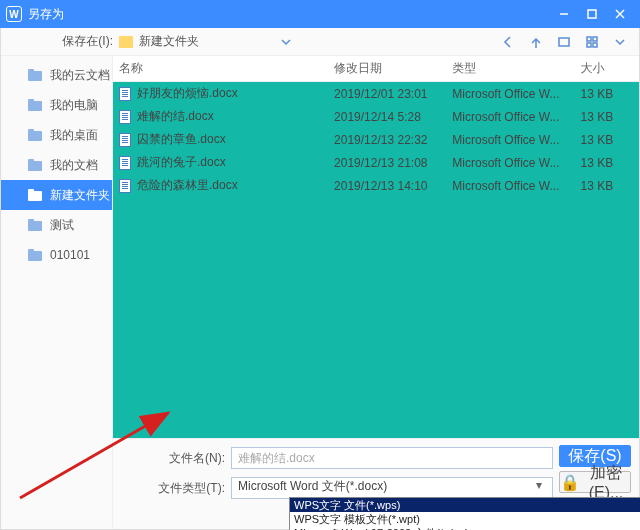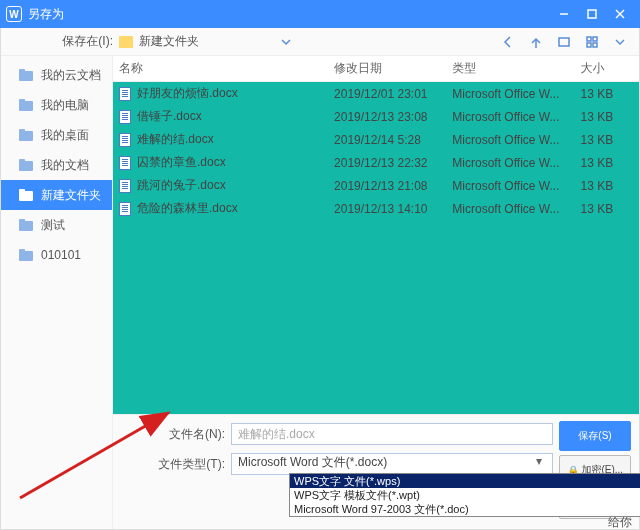--- a/index.html
+++ b/index.html
@@ -13,41 +13,41 @@
 .body{position:absolute;top:28px;left:0;right:0;bottom:0;background:#fafafa;border:1px solid #ddd;border-top:none}
 .toolbar{height:28px;display:flex;align-items:center;padding:0 8px;gap:6px;font-size:12px;color:#555;border-bottom:1px solid #eee;background:#fafafa}
 .toolbar .lbl{width:104px;text-align:right;}
 .toolbar .folder-icon{width:14px;height:12px;background:#ffd76b;border-radius:1px;position:relative}
 .toolbar .folder-name{flex:0 0 130px}
 .toolbar .tool-sep{flex:1}
 .toolbar .icbtn{width:22px;height:20px;display:flex;align-items:center;justify-content:center;cursor:pointer;color:#5a8dd6}
 .toolbar .icbtn svg{width:14px;height:14px;stroke:currentColor;fill:none;stroke-width:1.5}
 .main{display:flex;height:calc(100% - 28px)}
 .sidebar{width:112px;background:#fafafa;border-right:1px solid #eee;padding-top:4px}
-.side-item{height:30px;display:flex;align-items:center;padding-left:18px;font-size:12px;color:#555;cursor:pointer;gap:8px}
+.side-item{height:30px;display:flex;align-items:center;padding-left:27px;font-size:12px;color:#555;cursor:pointer;gap:8px}
 .side-item.active{background:#3b8cff;color:#fff}
 .side-icon{width:14px;height:12px;display:inline-block}
 .side-icon svg{width:14px;height:12px}
 .content{flex:1;display:flex;flex-direction:column;background:#14b8a6}
 .filelist{flex:1;overflow:auto;font-size:12px;color:#444}
 .filelist table{width:100%;border-collapse:collapse}
 .filelist th{text-align:left;font-weight:normal;color:#666;padding:4px 6px;border-bottom:1px solid #eee;background:#fff;font-size:12px}
 .filelist td{padding:3px 6px;white-space:nowrap}
 .filelist .doc-icon{display:inline-block;width:12px;height:14px;background:#fff;border:1px solid #4a7cc2;position:relative;margin-right:6px;vertical-align:middle}
 .filelist .doc-icon:before{content:"";position:absolute;left:2px;right:2px;top:2px;height:1px;background:#4a7cc2;box-shadow:0 2px 0 #4a7cc2,0 4px 0 #4a7cc2,0 6px 0 #4a7cc2}
 .col-name{width:200px}
 .col-date{width:110px}
 .col-type{width:110px}
 .col-size{width:60px}
 .bottom{padding:6px 8px 10px 8px;border-top:1px solid #eee;background:#fafafa;font-size:12px;position:relative}
 .form-row{display:flex;align-items:center;height:26px;margin-bottom:4px;gap:6px}
 .form-row .flabel{width:104px;text-align:right;color:#555}
 .form-row input,.form-row .combo{flex:1;height:22px;border:1px solid #b8c8e0;background:#fff;padding:0 6px;font-size:12px;color:#444}
 .btncol{display:flex;flex-direction:column;gap:4px;margin-left:6px}
-.btn{width:72px;height:30px;font-size:10px;border:1px solid #bbb;background:#f5f5f5;cursor:pointer;border-radius:2px;display:flex;align-items:center;justify-content:center;color:#444}
+.btn{width:72px;height:22px;font-size:16px;border:1px solid #bbb;background:#f5f5f5;cursor:pointer;border-radius:2px;display:flex;align-items:center;justify-content:center;color:#444}
 .btn.primary{background:#3b8cff;border-color:#3b8cff;color:#fff}
 .btn .red{color:#d63;margin-right:2px}
 .combo{display:flex;align-items:flex-start;justify-content:space-between;cursor:pointer}
 .combo .chev{width:14px;text-align:center;color:#666}
 .dropdown{position:absolute;left:176px;width:430px;top:58px;background:#fff;border:1px solid #888;font-family:SimSun,monospace;font-size:11px;line-height:14px;max-height:200px;overflow:hidden;z-index:5}
 .dropdown .opt{padding:0 4px;white-space:nowrap;cursor:pointer;color:#222}
 .dropdown .opt.sel{background:#0a246a;color:#fff}
 .arrow{position:absolute;z-index:10;pointer-events:none}
 .footer-text{position:absolute;right:8px;bottom:0px;font-size:12px;color:#555;line-height:16px;text-align:left}
 </style>
@@ -180,26 +180,20 @@
               <th class="col-name">名称</th>
               <th class="col-date">修改日期</th>
               <th class="col-type">类型</th>
               <th class="col-size">大小</th>
             </tr>
               </thead>
             <tbody id="filerows">
                 <tr>
                   <td><span class="doc-icon"></span>好朋友的烦恼.docx</td>
                   <td>2019/12/01 23:01</td>
-                  <td>Microsoft Office W...</td>
-                  <td>13 KB</td>
-                </tr>
-                <tr>
-                  <td><span class="doc-icon"></span>借锤子.docx</td>
-                  <td>2019/12/13 23:08</td>
                   <td>Microsoft Office W...</td>
                   <td>13 KB</td>
                 </tr>
                 <tr>
                   <td><span class="doc-icon"></span>难解的结.docx</td>
                   <td>2019/12/14 5:28</td>
                   <td>Microsoft Office W...</td>
                   <td>13 KB</td>
                 </tr>
                 <tr>

